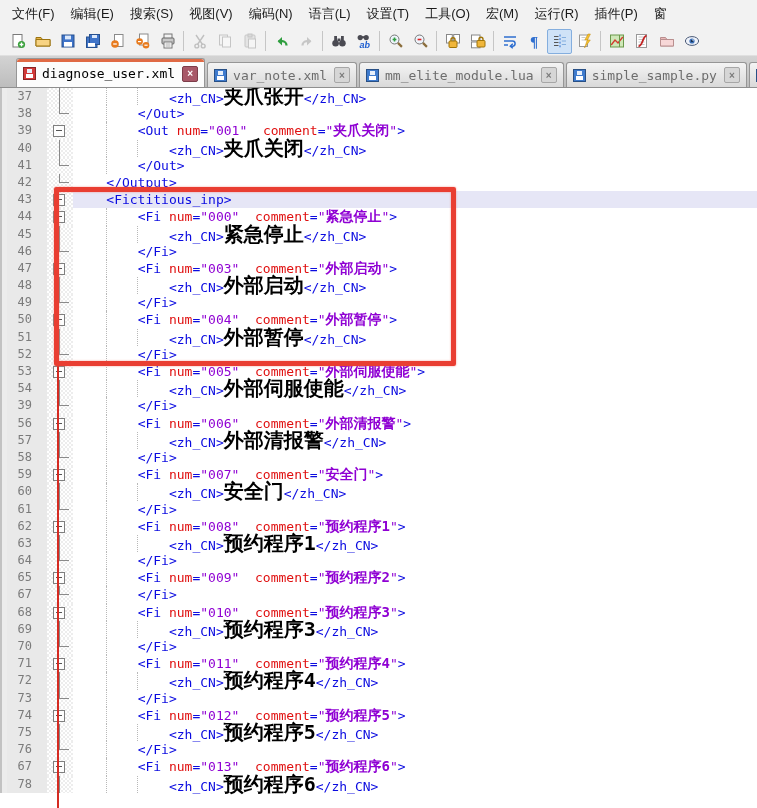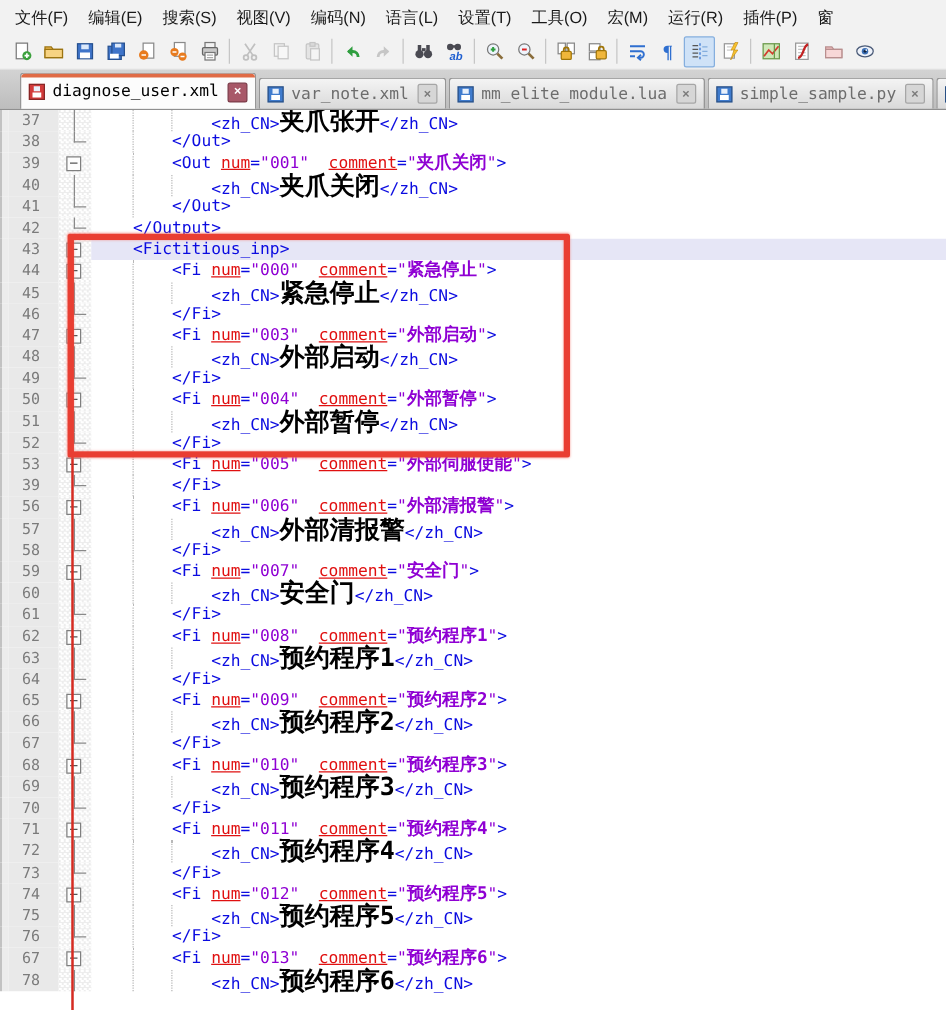--- a/index.html
+++ b/index.html
@@ -44,21 +44,21 @@
         background-image:repeating-conic-gradient(#ffffff 0 25%,#ededed 0 50%);background-size:4px 4px;}
   .fbox{position:absolute;left:6px;top:3px;width:10px;height:10px;background:#fdfdfd;border:1px solid #7f7f7f;box-sizing:content-box;}
   .fbox::after{content:"";position:absolute;left:2px;top:4px;width:6px;height:1px;background:#555;}
   .fline{position:absolute;left:12px;top:0;bottom:0;width:1px;background:#8a8a8a;}
   .ftailv{position:absolute;left:12px;top:0;height:9px;width:1px;background:#8a8a8a;}
   .ftailh{position:absolute;left:12px;top:8px;width:10px;height:1px;background:#8a8a8a;}
   .code{flex:1;position:relative;font-family:"DejaVu Sans Mono","Liberation Mono",monospace;
         font-size:13px;line-height:17.19px;white-space:pre;padding-left:2px;color:#000;}
   .row.hl .code{background:#e6e6f6;}
   .tok-tag{color:#0b0be0;}
-  .tok-attr{color:#e01010;text-decoration:underline;}
+  .tok-attr{color:#e01010;}
   .tok-val{color:#8f00d3;}
   .tok-vcjk{color:#8f00d3;font-weight:bold;font-size:14px;}
   .tok-cjk{color:#000;font-weight:bold;font-size:20px;}
   .ig{position:absolute;top:0;bottom:0;width:0;border-left:1px dotted #b8b8b8;}
   .changebar{position:absolute;width:2px;background:#d52b22;z-index:5;}
   .annorect{position:absolute;z-index:9;border:5px solid rgba(233,62,50,.9);border-radius:2px;
             box-shadow:0 0 2px rgba(245,120,110,.8),inset 0 0 2px rgba(245,120,110,.8);pointer-events:none;}
 </style>
 </head>
 <body>
@@ -434,20 +434,28 @@
     <div class="row">
       <div class="edge"></div>
       <div class="ln">53</div>
       <div class="fold">
         <span class="fbox"></span>
       </div>
       <div class="code"><span class="ig" style="left: 33px;"></span><span class="">        </span><span class="tok-tag">&lt;Fi </span><span class="tok-attr">num</span><span class="tok-tag">=</span><span class="tok-val">"005"</span><span>  </span><span class="tok-attr">comment</span><span class="tok-tag">=</span><span class="tok-val">"</span><span class="tok-vcjk">外部伺服使能</span><span class="tok-val">"</span><span class="tok-tag">&gt;</span></div>
     </div>
     <div class="row">
       <div class="edge"></div>
+      <div class="ln">54</div>
+      <div class="fold">
+        <span class="fline"></span>
+      </div>
+      <div class="code"><span class="ig" style="left: 33px;"></span><span class="ig" style="left: 64px;"></span><span class="">            </span><span class="tok-tag">&lt;zh_CN&gt;</span><span class="tok-cjk">外部伺服使能</span><span class="tok-tag">&lt;/zh_CN&gt;</span></div>
+    </div>
+    <div class="row">
+      <div class="edge"></div>
       <div class="ln">39</div>
       <div class="fold">
         <span class="ftailv"></span>
         <span class="ftailh"></span>
       </div>
       <div class="code"><span class="ig" style="left: 33px;"></span><span class="">        </span><span class="tok-tag">&lt;/Fi&gt;</span></div>
     </div>
     <div class="row">
       <div class="edge"></div>
       <div class="ln">56</div>
@@ -523,28 +531,20 @@
       </div>
       <div class="code"><span class="ig" style="left: 33px;"></span><span class="">        </span><span class="tok-tag">&lt;/Fi&gt;</span></div>
     </div>
     <div class="row">
       <div class="edge"></div>
       <div class="ln">65</div>
       <div class="fold">
         <span class="fbox"></span>
       </div>
       <div class="code"><span class="ig" style="left: 33px;"></span><span class="">        </span><span class="tok-tag">&lt;Fi </span><span class="tok-attr">num</span><span class="tok-tag">=</span><span class="tok-val">"009"</span><span>  </span><span class="tok-attr">comment</span><span class="tok-tag">=</span><span class="tok-val">"</span><span class="tok-vcjk">预约程序2</span><span class="tok-val">"</span><span class="tok-tag">&gt;</span></div>
-    </div>
-    <div class="row">
-      <div class="edge"></div>
-      <div class="ln">66</div>
-      <div class="fold">
-        <span class="fline"></span>
-      </div>
-      <div class="code"><span class="ig" style="left: 33px;"></span><span class="ig" style="left: 64px;"></span><span class="">            </span><span class="tok-tag">&lt;zh_CN&gt;</span><span class="tok-cjk">预约程序2</span><span class="tok-tag">&lt;/zh_CN&gt;</span></div>
     </div>
     <div class="row">
       <div class="edge"></div>
       <div class="ln">67</div>
       <div class="fold">
         <span class="ftailv"></span>
         <span class="ftailh"></span>
       </div>
       <div class="code"><span class="ig" style="left: 33px;"></span><span class="">        </span><span class="tok-tag">&lt;/Fi&gt;</span></div>
     </div>

